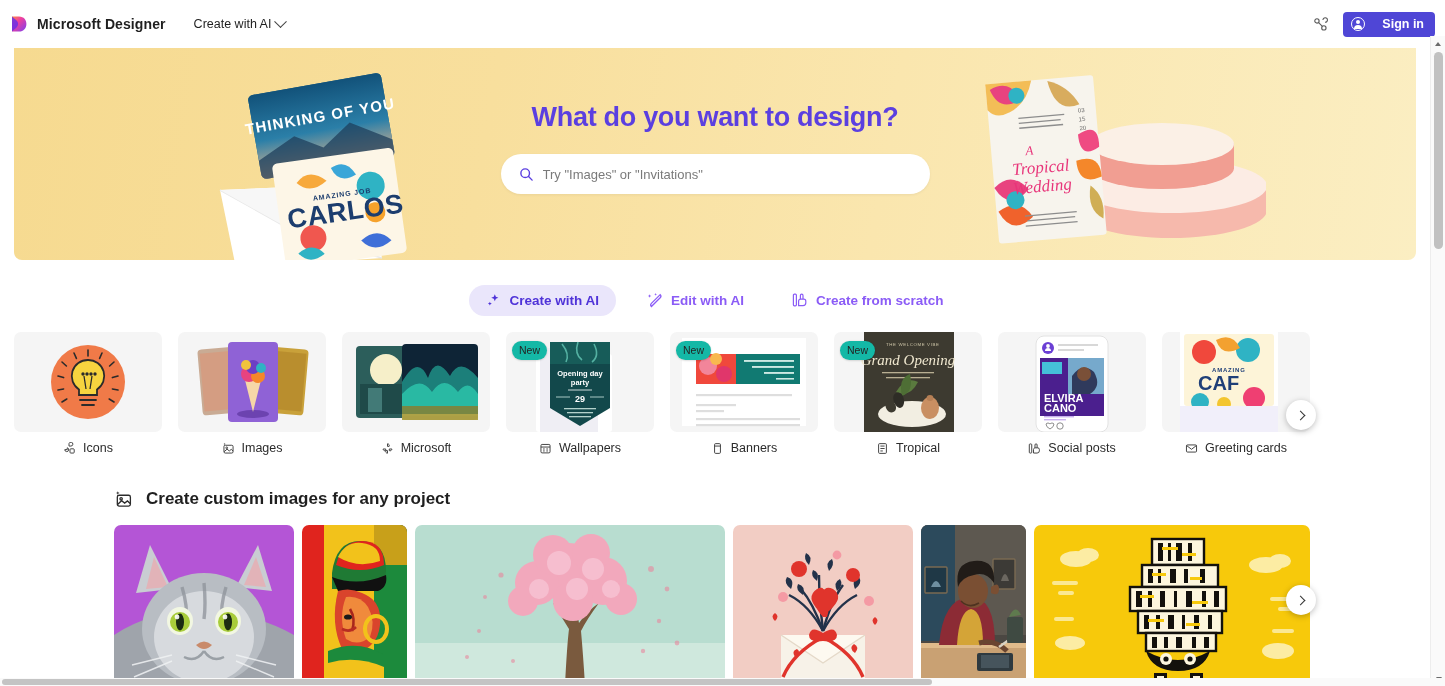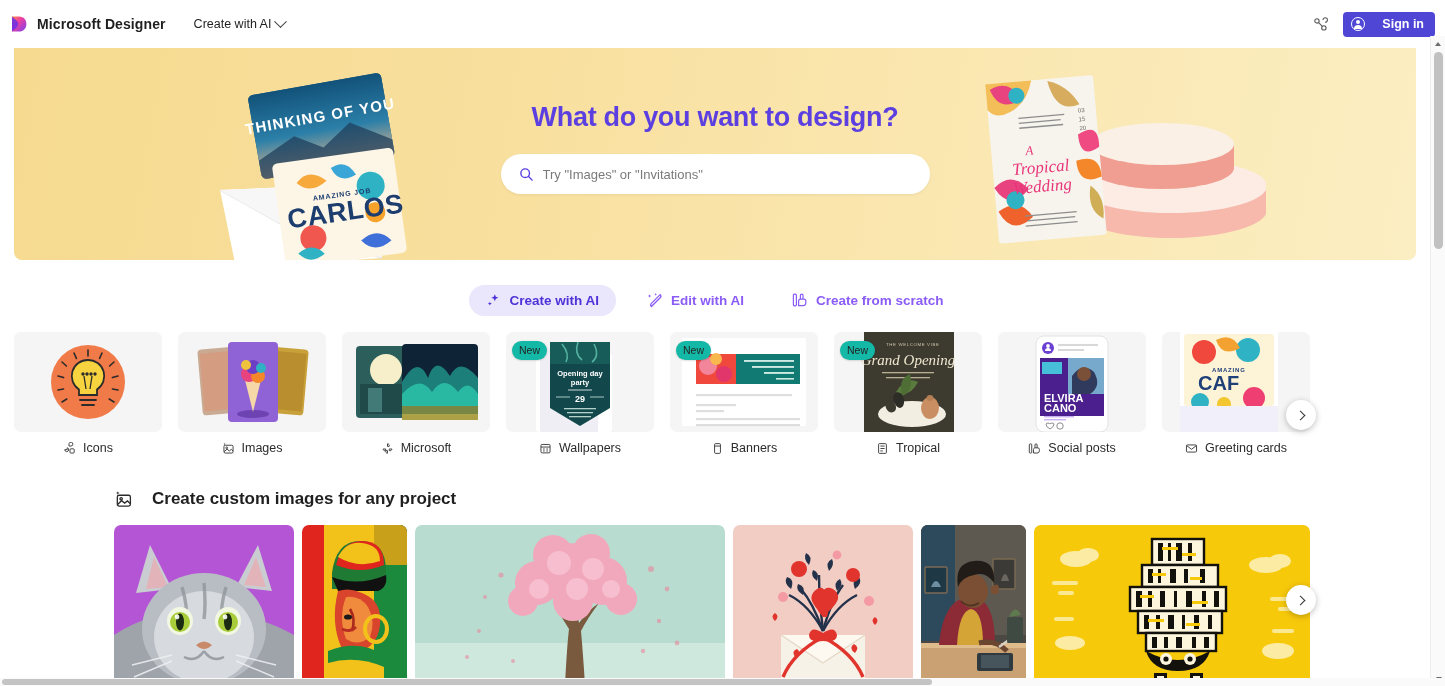--- a/index.html
+++ b/index.html
@@ -150,21 +150,21 @@
     display: flex; align-items: center; justify-content: center;
     cursor: pointer; z-index: 12; border: none;
   }
   .nav-arrow .ch {
     width: 7px; height: 7px; border-top: 1.6px solid #333; border-right: 1.6px solid #333;
     transform: rotate(45deg); margin-left: -2px;
   }
 
   
   .section-head {
-    display: flex; align-items: center; gap: 19px;
+    display: flex; align-items: center; gap: 13px;
     margin: 34px 0 0 14px; padding-left: 100px;
   }
   .section-head .sh-ico { display: flex; align-items: center; color: #2b2b2b; }
   .section-title { font-size: 17px; font-weight: 600; color: #1f1f1f; white-space: nowrap; }
 
   
   .gallery-wrap { position: relative; margin-top: 16px; padding: 0 14px; }
   .gallery-row { display: flex; gap: 8px; height: 160px; overflow: hidden; width: 1430px; padding-left: 100px; }
   .g-tile { flex: 0 0 auto; height: 160px; border-radius: 7px; overflow: hidden; cursor: pointer; position: relative; }
   .g-tile svg, .g-tile .fill { display: block; width: 100%; height: 100%; }

